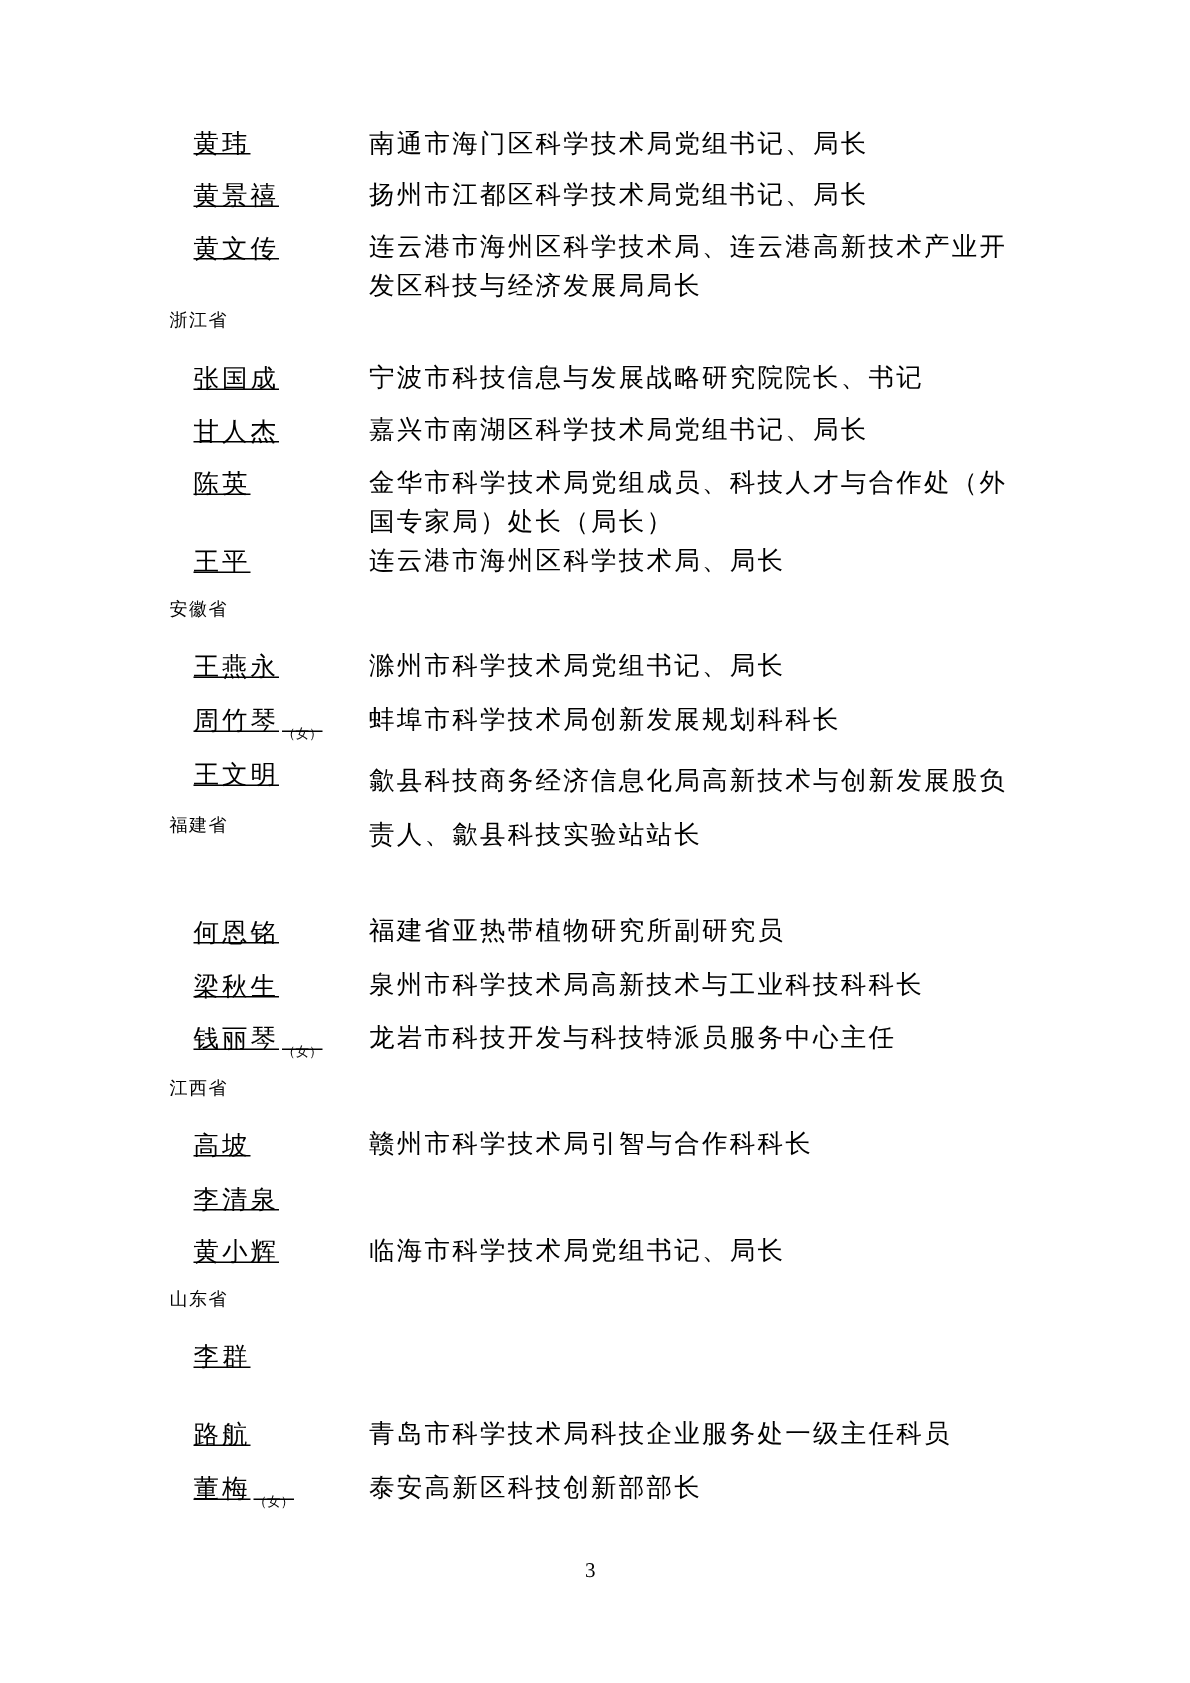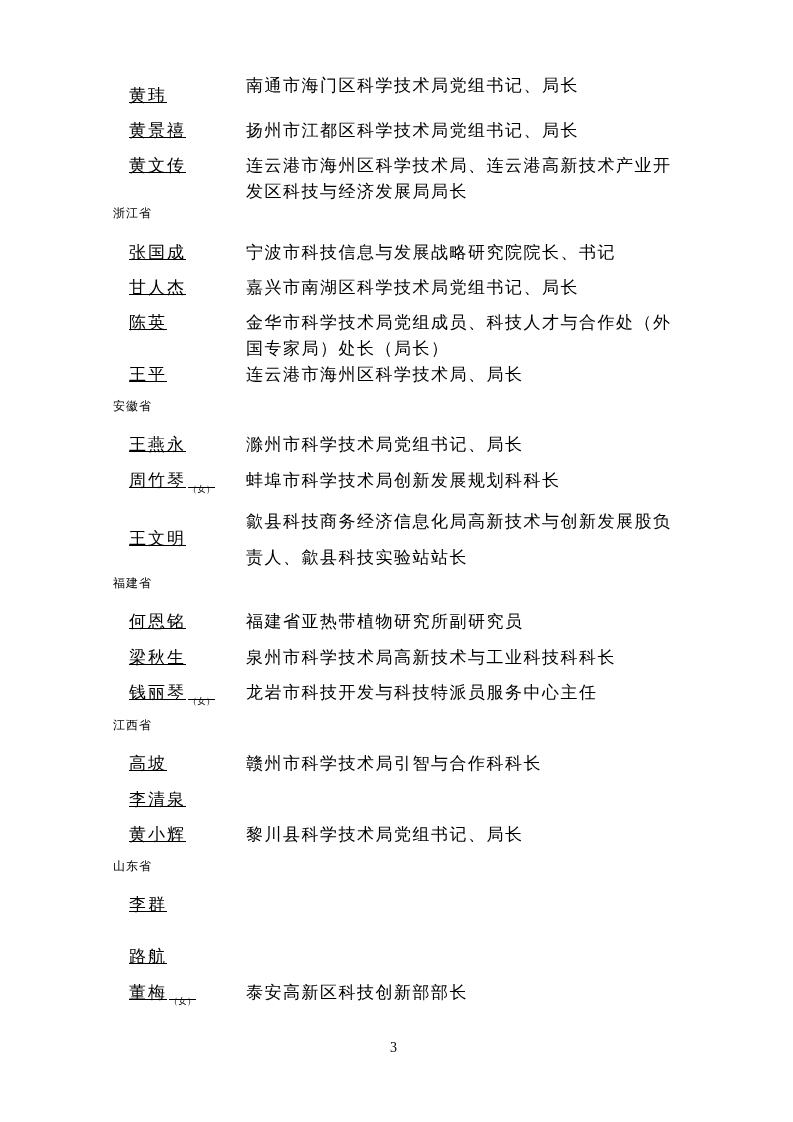--- a/index.html
+++ b/index.html
@@ -11,21 +11,21 @@
   .female { font-size: 9px; letter-spacing: 0; vertical-align: -6px; margin-left: 2px; }
   .title { position: absolute; left: 246px; width: 440px; font-size: 17px; letter-spacing: 1.5px; line-height: 26px; }
   .page-number { position: absolute; left: 390px; top: 1040px; font-size: 14px; font-family: "Liberation Serif", serif; }
 </style>
 </head>
 <body>
 
 <div class="page">
 
   <div class="name" style="top:84px"><span>黄玮</span></div>
-  <div class="title" style="top:72px">南通市海门区科学技术局党组书记、局长</div>
+  <div class="title" style="top:83px">南通市海门区科学技术局党组书记、局长</div>
 
   <div class="name" style="top:119px"><span>黄景禧</span></div>
   <div class="title" style="top:117px">扬州市江都区科学技术局党组书记、局长</div>
 
   <div class="name" style="top:154px"><span>黄文传</span></div>
   <div class="title" style="top:152px">连云港市海州区科学技术局、连云港高新技术产业开发区科技与经济发展局局长</div>
 
   <div class="province" style="top:205px">浙江省</div>
   <div class="name" style="top:241px"><span>张国成</span></div>
   <div class="title" style="top:239px">宁波市科技信息与发展战略研究院院长、书记</div>
@@ -39,44 +39,45 @@
   <div class="name" style="top:363px"><span>王平</span></div>
   <div class="title" style="top:361px">连云港市海州区科学技术局、局长</div>
 
   <div class="province" style="top:398px">安徽省</div>
   <div class="name" style="top:433px"><span>王燕永</span></div>
   <div class="title" style="top:431px">滁州市科学技术局党组书记、局长</div>
 
   <div class="name" style="top:469px"><span>周竹琴</span><span class="female">（女）</span></div>
   <div class="title" style="top:467px">蚌埠市科学技术局创新发展规划科科长</div>
 
-  <div class="name" style="top:527px"><span>王文明</span></div>
+  <div class="name" style="top:505px"><span>王文明</span></div>
   <div class="title" style="top:503px; line-height:36px">歙县科技商务经济信息化局高新技术与创新发展股负责人、歙县科技实验站站长</div>
 
-  <div class="province" style="top:575px">福建省</div>
+  <div class="province" style="top:542px">福建省</div>
   <div class="name" style="top:610px"><span>何恩铭</span></div>
   <div class="title" style="top:608px">福建省亚热带植物研究所副研究员</div>
 
   <div class="name" style="top:646px"><span>梁秋生</span></div>
   <div class="title" style="top:644px">泉州市科学技术局高新技术与工业科技科科长</div>
 
   <div class="name" style="top:681px"><span>钱丽琴</span><span class="female">（女）</span></div>
   <div class="title" style="top:679px">龙岩市科技开发与科技特派员服务中心主任</div>
 
   <div class="province" style="top:717px">江西省</div>
   <div class="name" style="top:752px"><span>高坡</span></div>
   <div class="title" style="top:750px">赣州市科学技术局引智与合作科科长</div>
 
   <div class="name" style="top:788px"><span>李清泉</span></div>
 
   <div class="name" style="top:823px"><span>黄小辉</span></div>
-  <div class="title" style="top:821px">黎川县科学技术局党组书记、局长</div>
+  <div class="title" style="top:821px">临海市科学技术局党组书记、局长</div>
 
   <div class="province" style="top:858px">山东省</div>
   <div class="name" style="top:893px"><span>李群</span></div>
 
   <div class="name" style="top:945px"><span>路航</span></div>
+  <div class="title" style="top:943px">青岛市科学技术局科技企业服务处一级主任科员</div>
 
   <div class="name" style="top:981px"><span>董梅</span><span class="female">（女）</span></div>
   <div class="title" style="top:979px">泰安高新区科技创新部部长</div>
 
   <div class="page-number">3</div>
 </div>
 
 </body></html>

